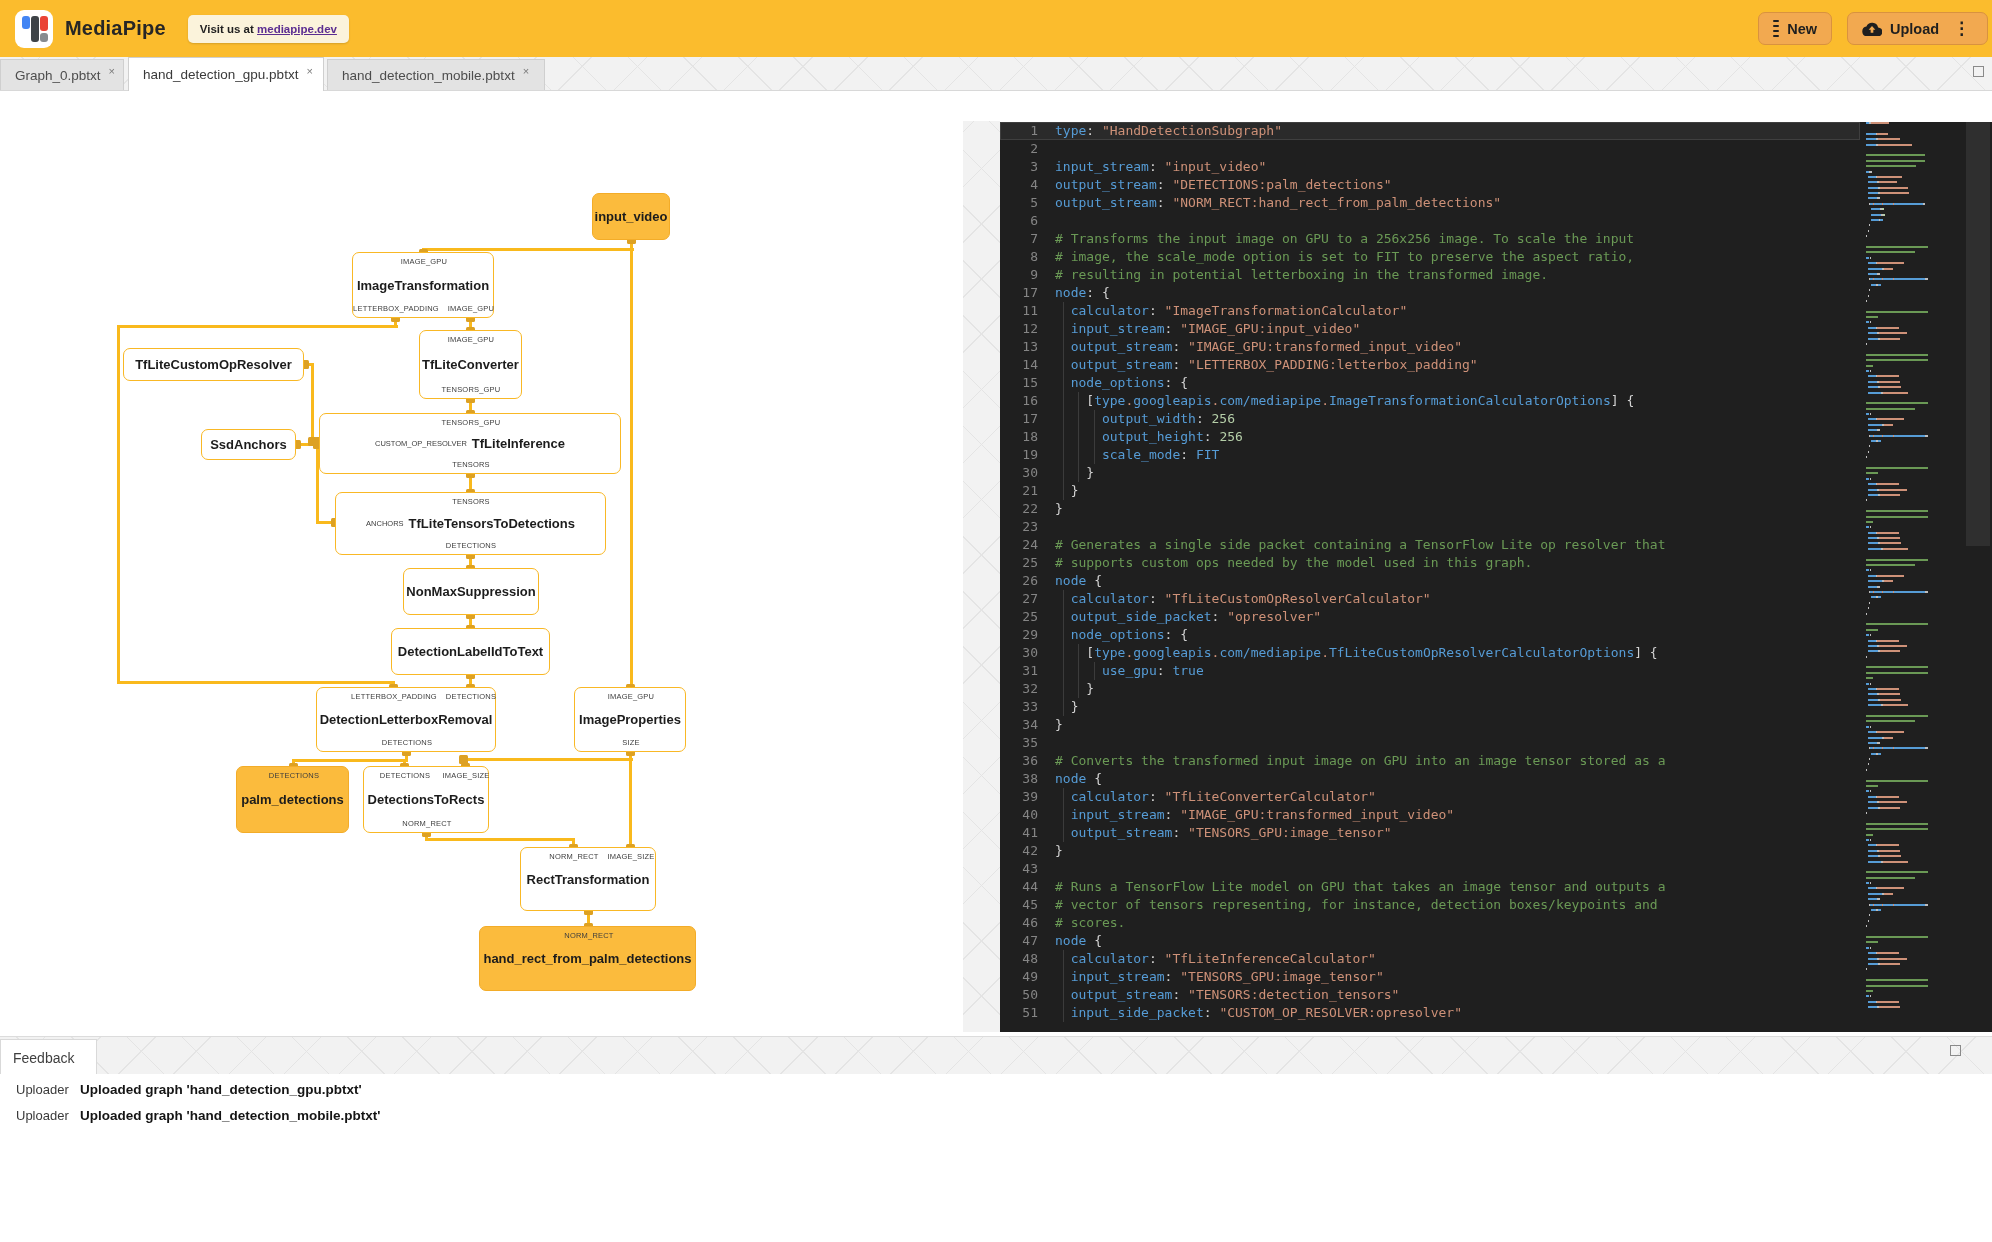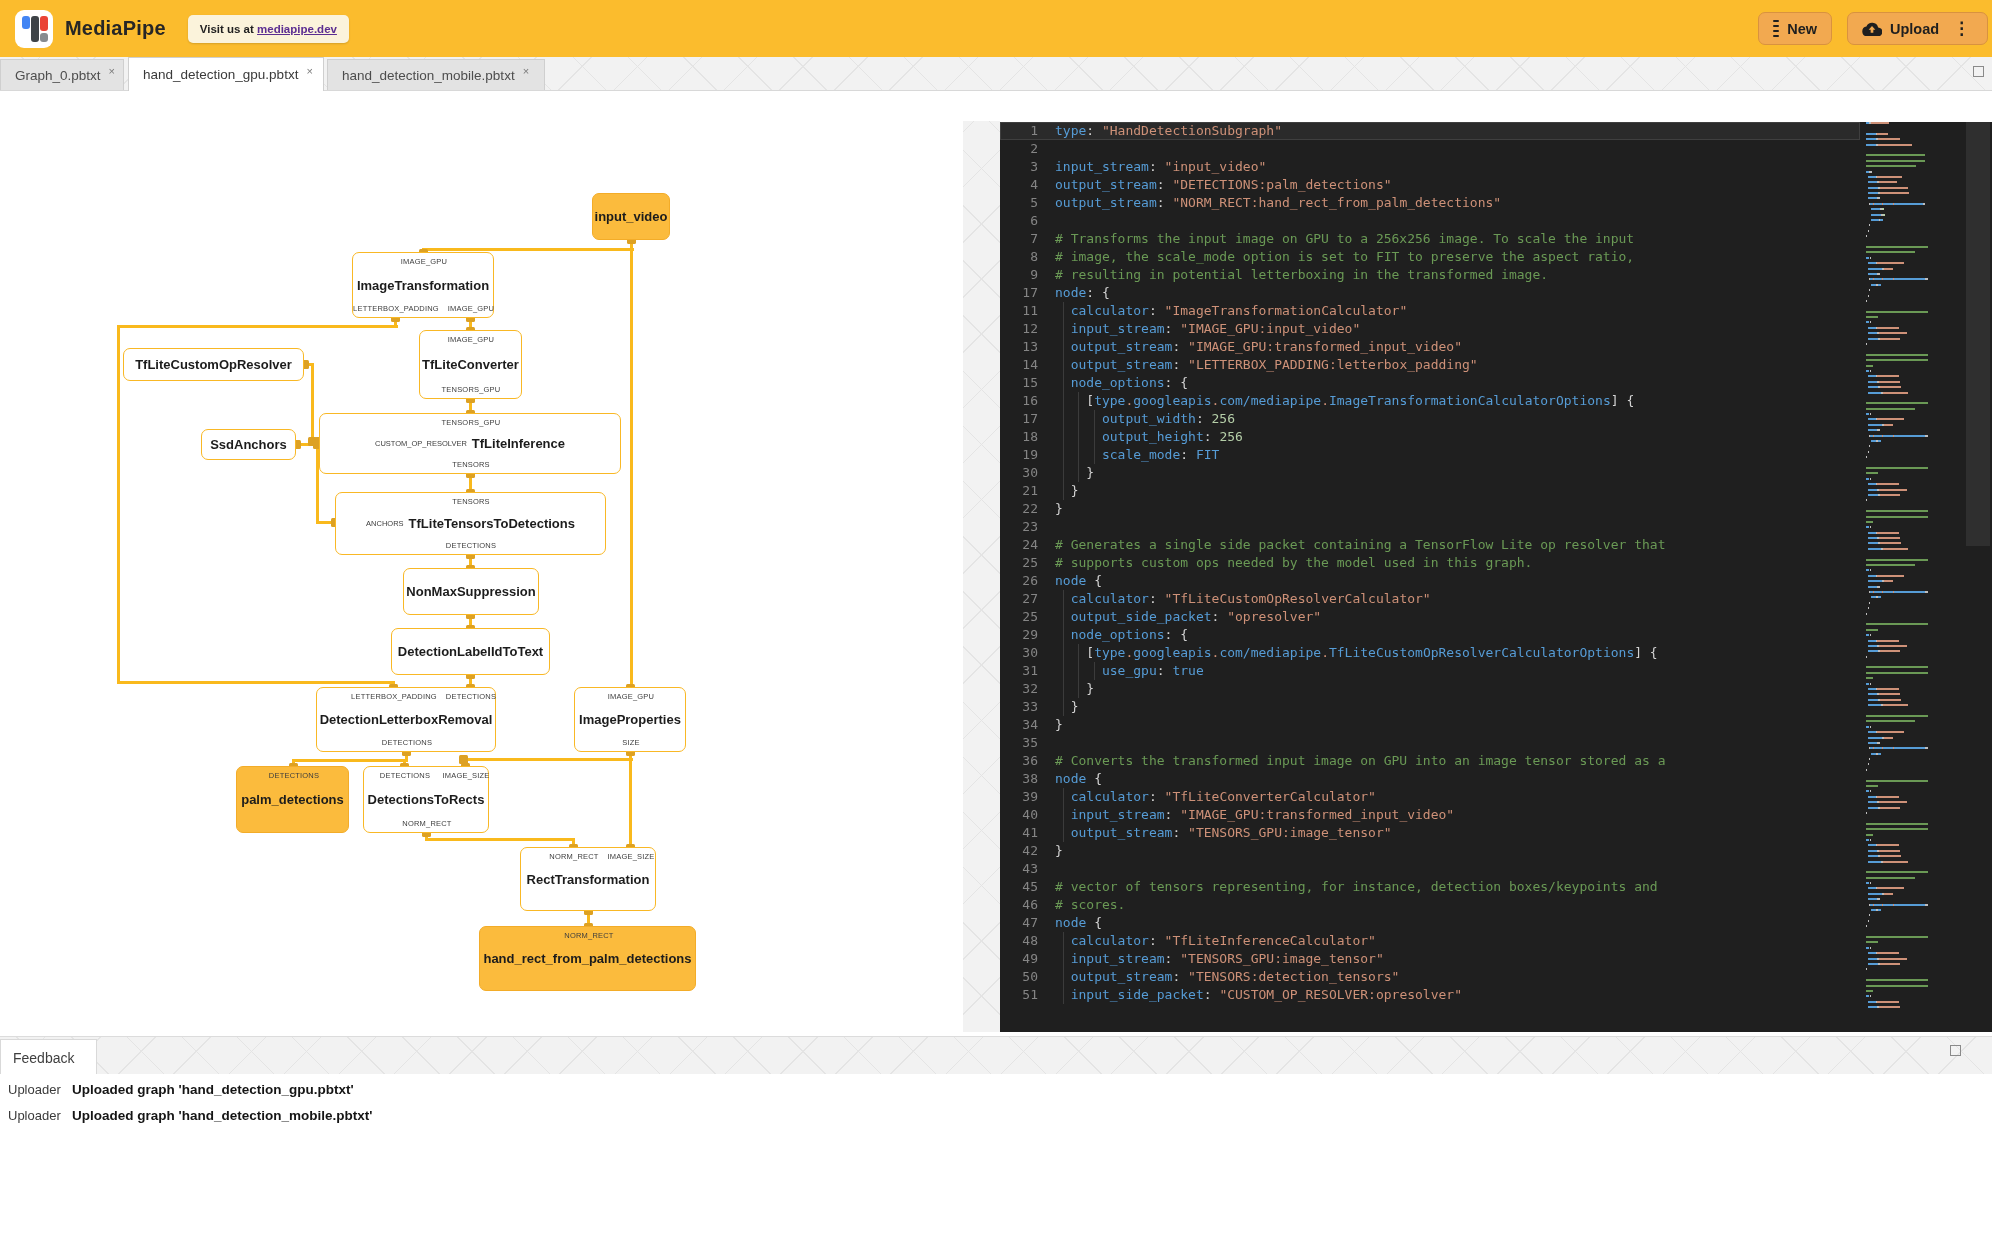--- a/index.html
+++ b/index.html
@@ -54,21 +54,21 @@
   .t-k{color:#569CD6;} .t-s{color:#CE9178;} .t-c{color:#6A9955;} .t-n{color:#B5CEA8;} .t-p{color:#D4D4D4;} .t-b{color:#569CD6;}
   #minimap{position:absolute;left:866px;top:0;width:96px;}
   .mrow{height:2px;margin-bottom:3.4px;white-space:nowrap;font-size:0;}
   .mrow i{display:inline-block;height:2px;}
   #vscroll{position:absolute;left:966px;top:0;width:24px;height:424px;background:#2f2f2f;}
   
   #feedback-bar{position:absolute;left:0;top:1036px;width:1992px;height:38px;border-top:1px solid #dcdcdc;}
   #feedback-tab{position:absolute;left:0;top:2px;width:97px;height:36px;background:#ffffff;border:1px solid #d9d9d9;border-bottom:none;box-sizing:border-box;display:flex;align-items:center;padding-left:12px;font-size:14px;color:#3f3f3f;}
   #feedback-body{position:absolute;left:0;top:1074px;width:1992px;height:168px;background:#ffffff;}
   .fb-row{position:absolute;left:0;width:1992px;height:26px;display:flex;align-items:center;}
-  .fb-src{width:64px;margin-left:8px;font-size:13px;color:#3a3a3a;flex:none;}
+  .fb-src{width:64px;margin-left:16px;font-size:13px;color:#3a3a3a;flex:none;}
   .fb-msg{font-size:13.5px;font-weight:600;color:#151515;}
 </style>
 </head>
 <body>
 
 <div id="app">
 
   <div id="header">
     <div id="logo">
       <span class="bar" style="left:7px;top:6px;width:8px;height:13px;background:#4285F4;"></span>
@@ -289,20 +289,21 @@
         <div class="cl"><span class="num">33</span><span class="txt"><span class="t-p">  }</span></span><span class="guide" style="left: calc(1ch + 55px);"></span></div>
         <div class="cl"><span class="num">34</span><span class="txt"><span class="t-p">}</span></span></div>
         <div class="cl"><span class="num">35</span><span class="txt"></span></div>
         <div class="cl"><span class="num">36</span><span class="txt"><span class="t-c"># Converts the transformed input image on GPU into an image tensor stored as a</span></span></div>
         <div class="cl"><span class="num">38</span><span class="txt"><span class="t-k">node</span><span class="t-p"> {</span></span></div>
         <div class="cl"><span class="num">39</span><span class="txt"><span class="t-p">  </span><span class="t-k">calculator</span><span class="t-p">: </span><span class="t-s">"TfLiteConverterCalculator"</span></span><span class="guide" style="left: calc(1ch + 55px);"></span></div>
         <div class="cl"><span class="num">40</span><span class="txt"><span class="t-p">  </span><span class="t-k">input_stream</span><span class="t-p">: </span><span class="t-s">"IMAGE_GPU:transformed_input_video"</span></span><span class="guide" style="left: calc(1ch + 55px);"></span></div>
         <div class="cl"><span class="num">41</span><span class="txt"><span class="t-p">  </span><span class="t-k">output_stream</span><span class="t-p">: </span><span class="t-s">"TENSORS_GPU:image_tensor"</span></span><span class="guide" style="left: calc(1ch + 55px);"></span></div>
         <div class="cl"><span class="num">42</span><span class="txt"><span class="t-p">}</span></span></div>
         <div class="cl"><span class="num">43</span><span class="txt"></span></div>
+        <div class="cl"><span class="num">44</span><span class="txt"><span class="t-c"># Runs a TensorFlow Lite model on GPU that takes an image tensor and outputs a</span></span></div>
         <div class="cl"><span class="num">45</span><span class="txt"><span class="t-c"># vector of tensors representing, for instance, detection boxes/keypoints and</span></span></div>
         <div class="cl"><span class="num">46</span><span class="txt"><span class="t-c"># scores.</span></span></div>
         <div class="cl"><span class="num">47</span><span class="txt"><span class="t-k">node</span><span class="t-p"> {</span></span></div>
         <div class="cl"><span class="num">48</span><span class="txt"><span class="t-p">  </span><span class="t-k">calculator</span><span class="t-p">: </span><span class="t-s">"TfLiteInferenceCalculator"</span></span><span class="guide" style="left: calc(1ch + 55px);"></span></div>
         <div class="cl"><span class="num">49</span><span class="txt"><span class="t-p">  </span><span class="t-k">input_stream</span><span class="t-p">: </span><span class="t-s">"TENSORS_GPU:image_tensor"</span></span><span class="guide" style="left: calc(1ch + 55px);"></span></div>
         <div class="cl"><span class="num">50</span><span class="txt"><span class="t-p">  </span><span class="t-k">output_stream</span><span class="t-p">: </span><span class="t-s">"TENSORS:detection_tensors"</span></span><span class="guide" style="left: calc(1ch + 55px);"></span></div>
         <div class="cl"><span class="num">51</span><span class="txt"><span class="t-p">  </span><span class="t-k">input_side_packet</span><span class="t-p">: </span><span class="t-s">"CUSTOM_OP_RESOLVER:opresolver"</span></span><span class="guide" style="left: calc(1ch + 55px);"></span></div>
       </div>
     <div id="minimap">
         <div class="mrow"><i style="width: 3.2px; background: rgb(86, 156, 214);"></i><i style="width: 1.6px; background: rgb(189, 189, 189);"></i><i style="width: 18.4px; background: rgb(206, 145, 120);"></i></div>

